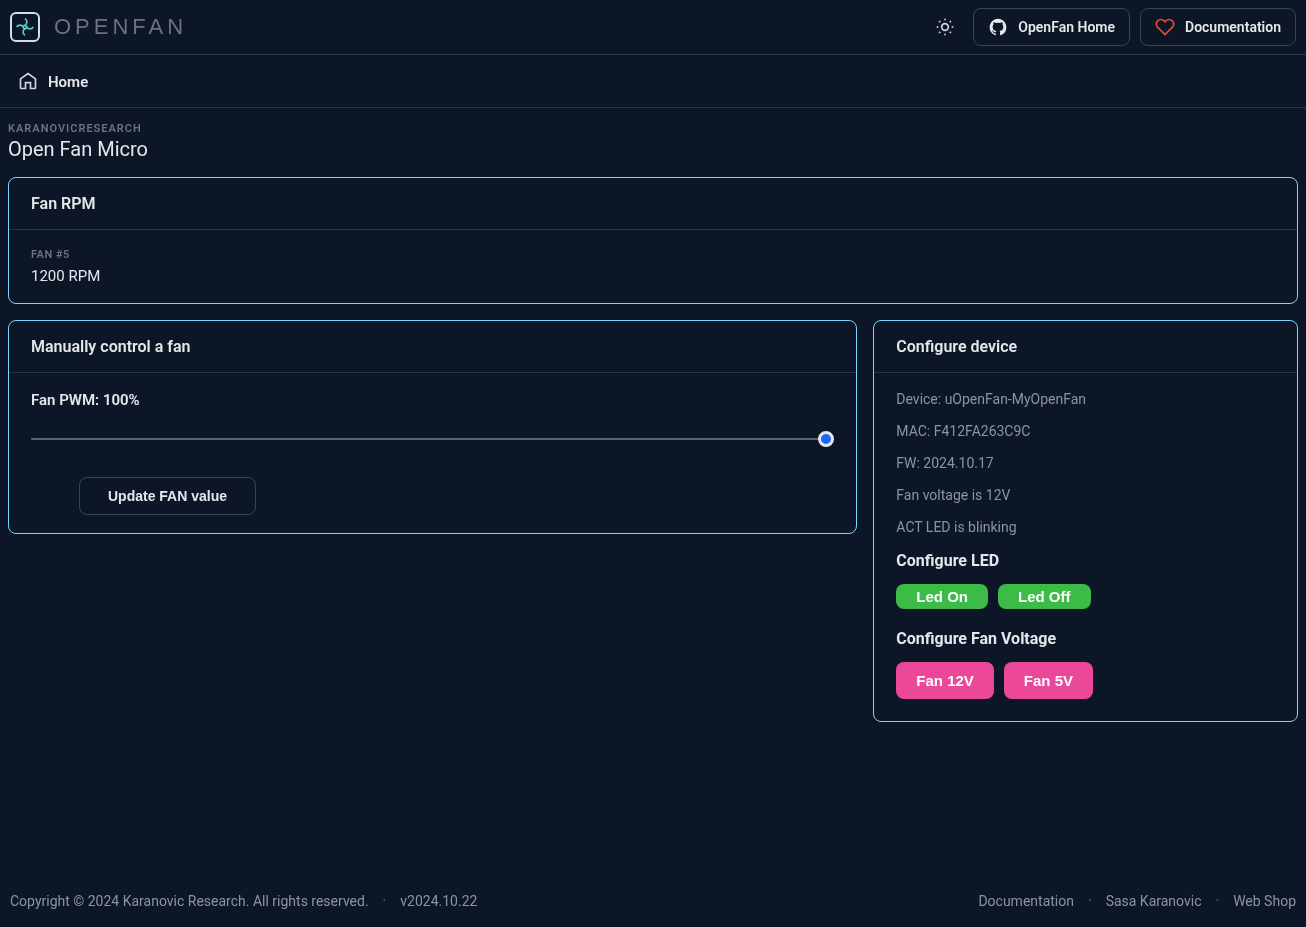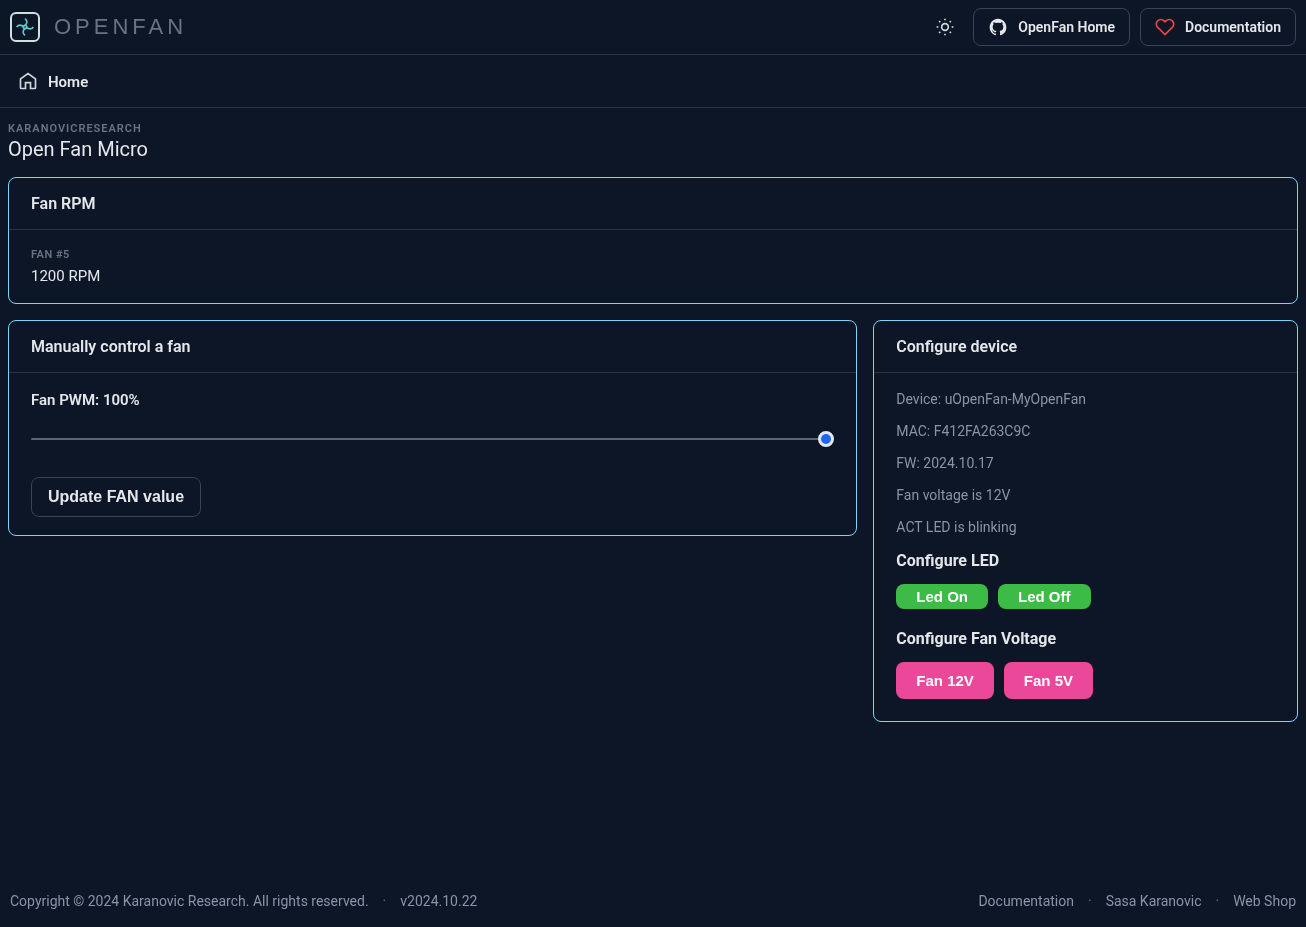--- a/index.html
+++ b/index.html
@@ -136,25 +136,26 @@
       width: 16px; height: 16px;
       background: #1e66f5;
       border: 3px solid #e5e7eb;
       border-radius: 50%;
       cursor:pointer;
     }
     .btn {
       border: 1px solid #3a4357;
       background: transparent;
       color: #e5e7eb;
-      padding: 10px 16px;
+      padding: 10px 28px;
       border-radius: 8px;
       font-weight:600;
-      font-size:16px;
-      cursor:pointer;
+      font-size:14px;
+      cursor:pointer;
+      margin-left:48px;
     }
     .info-line {
       color: #8b93a7;
       font-size: 14px;
       margin-bottom: 16px;
     }
     .section-heading {
       font-weight:700;
       font-size:16px;
       color:#e5e7eb;

